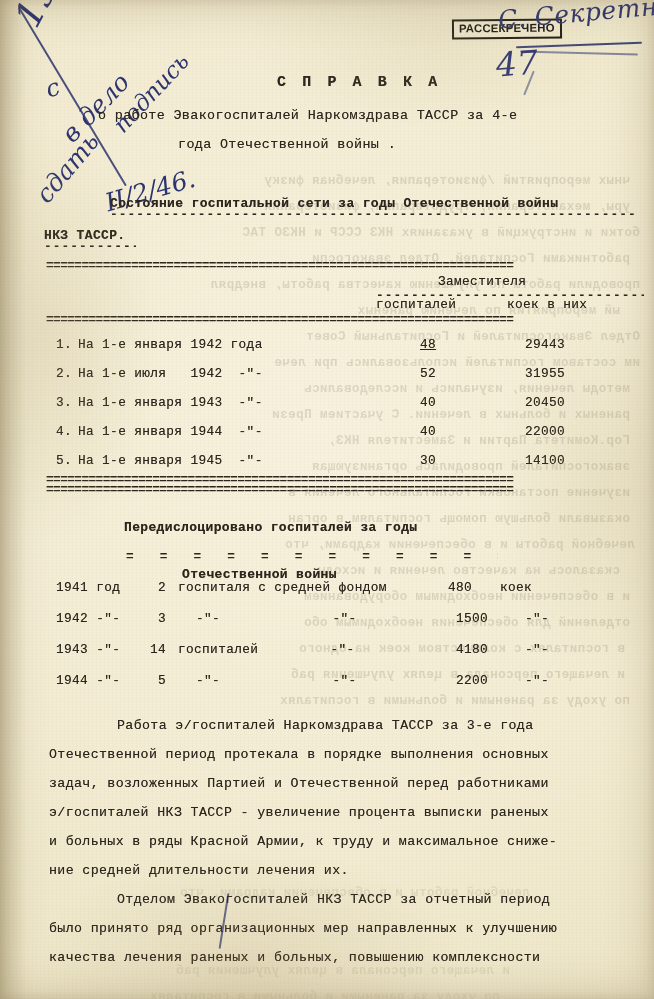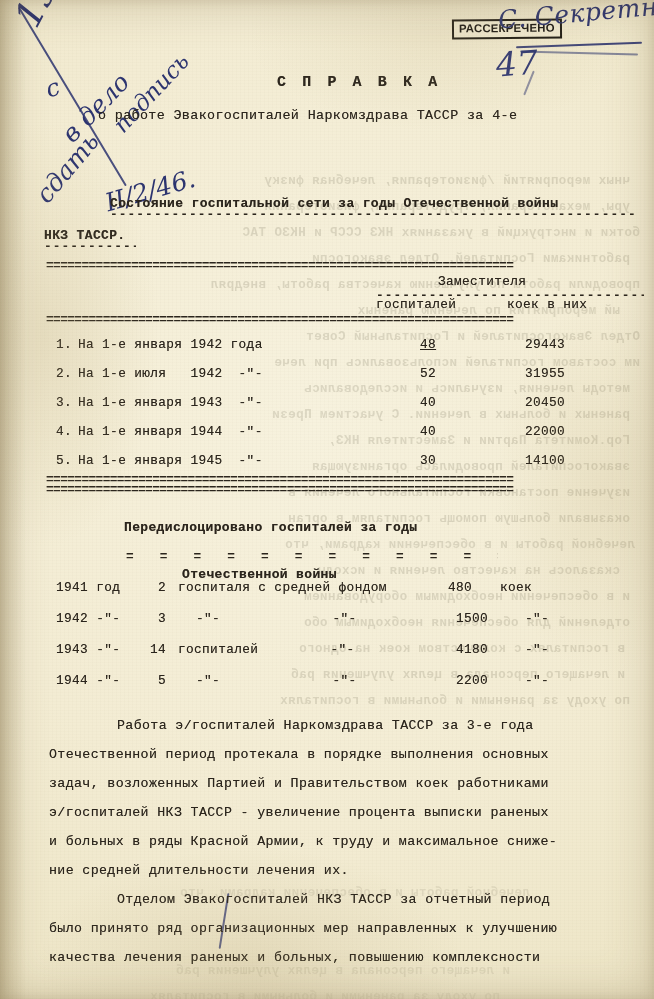--- a/index.html
+++ b/index.html
@@ -209,20 +209,21 @@
   <div class="hw" id="hw-date">II/2/46.</div>
 
   <div class="pen" id="pen-diag"></div>
   <div class="pen" id="pen-strike"></div>
   <div class="pen" id="pen-strike2"></div>
   <div class="pen" id="pen-tick"></div>
   <div class="pen" id="pen-slash-mid"></div>
 
   <div class="t bold sp1" style="left:277px; top:74px; font-size:15px;">С П Р А В К А</div>
   <div class="t" style="left:98px; top:108px; font-size:13.4px;">о работе Эвакогоспиталей Наркомздрава ТАССР за 4-е</div>
+  <div class="t" style="left:178px; top:137px; font-size:13.4px;">года Отечественной войны .</div>
 
   <div class="t bold" style="left:110px; top:196px; font-size:13px;">Состояние госпитальной сети за годы Отечественной войны</div>
   <div class="rule dash" style="left:110px; top:207px; width:534px;">------------------------------------------------------------</div>
 
   <div class="t bold" style="left:44px; top:228px; font-size:13px;">НКЗ ТАССР.</div>
   <div class="rule dash" style="left:44px; top:239px; width:92px;">-----------------------</div>
 
   <div class="rule eq" style="left:46px; top:258px; width:598px;">==================================================================</div>
 
   <div class="t" style="left:438px; top:274px;">Заместителя</div>
@@ -300,21 +301,21 @@
       <div class="t" style="left:158px; top:673px;">5</div>
       <div class="t" style="left:196px; top:673px;">-"-              -"-</div>
       <div class="t" style="left:456px; top:673px;">2200</div>
       <div class="t" style="left:525px; top:673px;">-"-</div>
     </div>
   </div>
 
   <div>
     <div class="t" style="left:117px; top:718px; font-size:13.3px;">Работа э/госпиталей Наркомздрава ТАССР за 3-е года</div>
     <div class="t" style="left:49px;  top:747px; font-size:13.3px;">Отечественной период протекала в порядке выполнения основных</div>
-    <div class="t" style="left:49px;  top:776px; font-size:13.3px;">задач, возложенных Партией и Правительством коек работниками</div>
+    <div class="t" style="left:49px;  top:776px; font-size:13.3px;">задач, возложенных Партией и Отечественной перед работниками</div>
     <div class="t" style="left:49px;  top:805px; font-size:13.3px;">э/госпиталей НКЗ ТАССР - увеличение процента выписки раненых</div>
     <div class="t" style="left:49px;  top:834px; font-size:13.3px;">и больных в ряды Красной Армии, к труду и максимальное сниже-</div>
     <div class="t" style="left:49px;  top:863px; font-size:13.3px;">ние средней длительности лечения их.</div>
   </div>
 
   <div>
     <div class="t" style="left:117px; top:892px; font-size:13.3px;">Отделом Эвакогоспиталей НКЗ ТАССР за отчетный период</div>
     <div class="t" style="left:49px;  top:921px; font-size:13.3px;">было принято ряд организационных мер направленных к улучшению</div>
     <div class="t" style="left:49px;  top:950px; font-size:13.3px;">качества лечения раненых и больных, повышению комплексности</div>
   </div>

